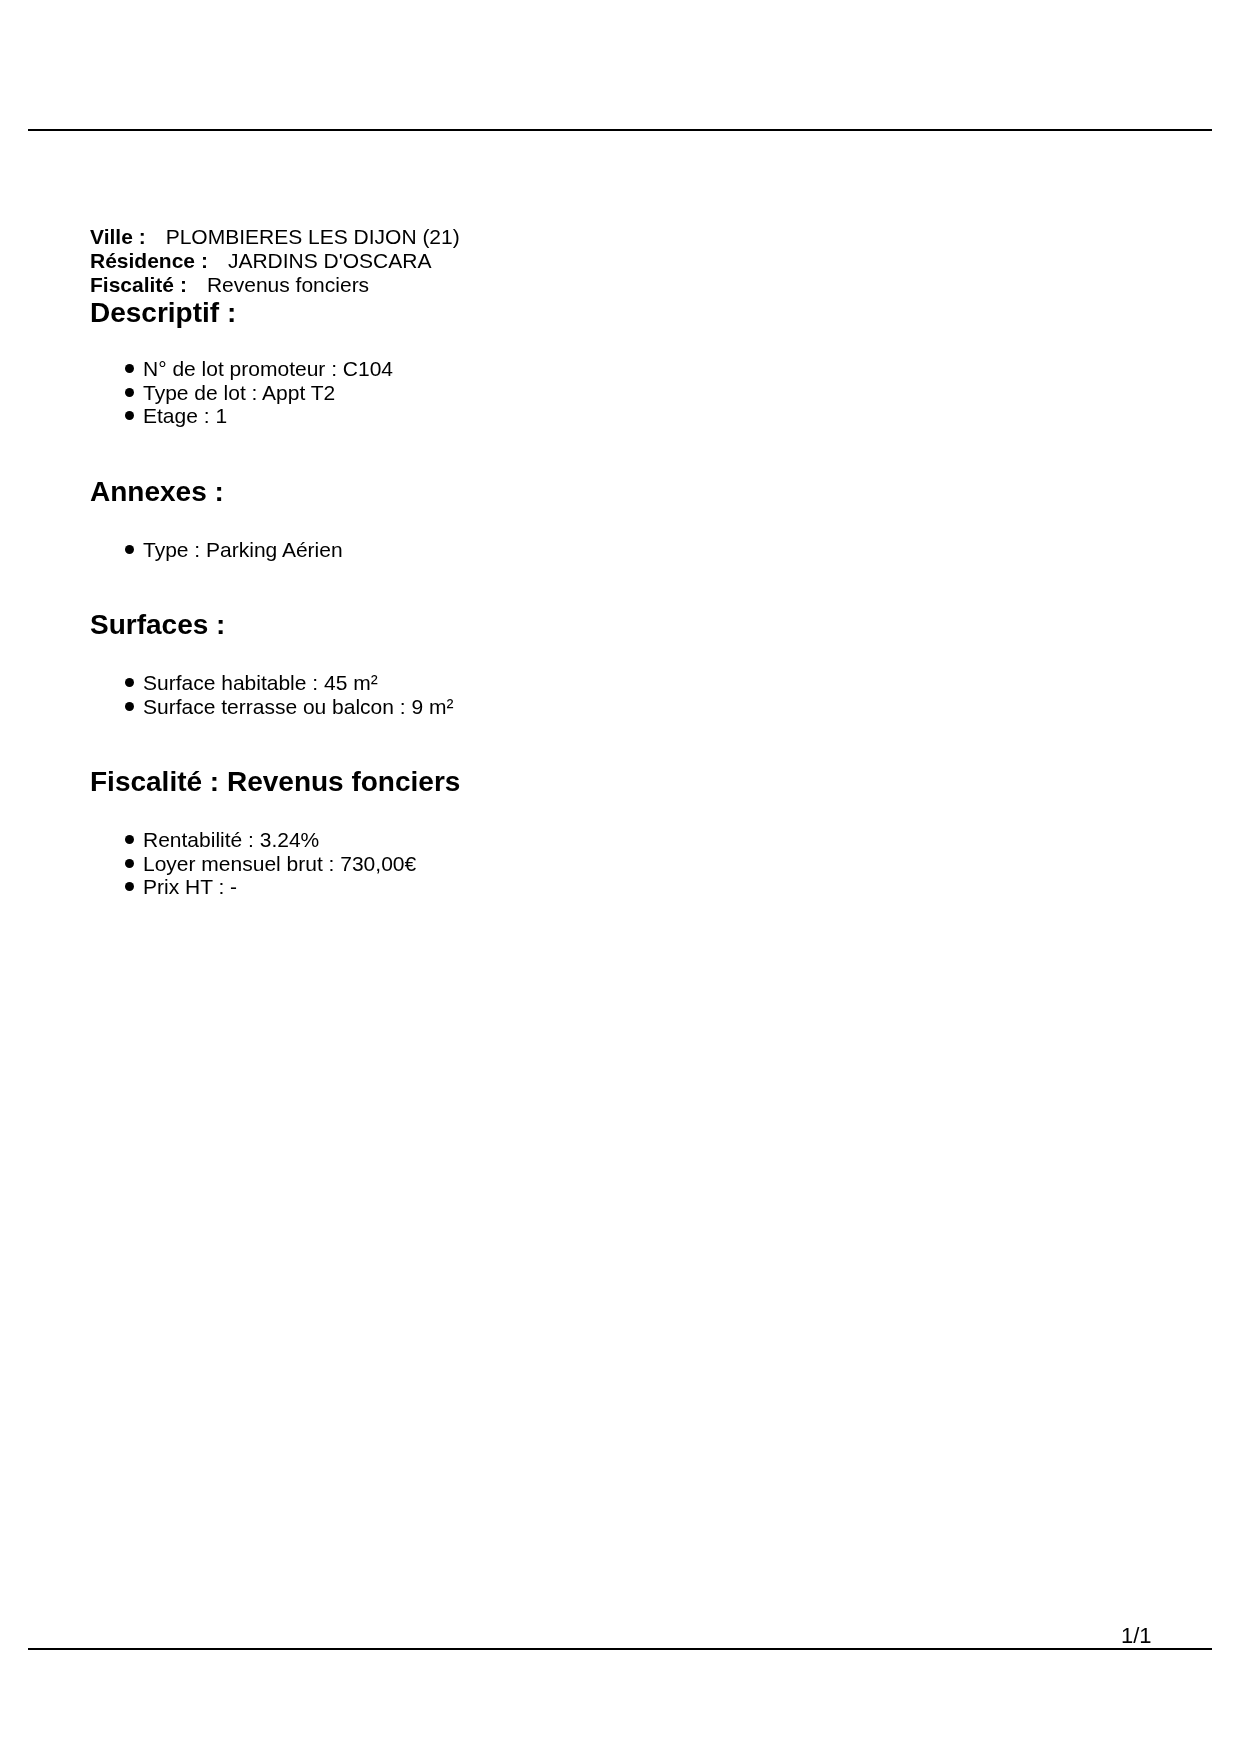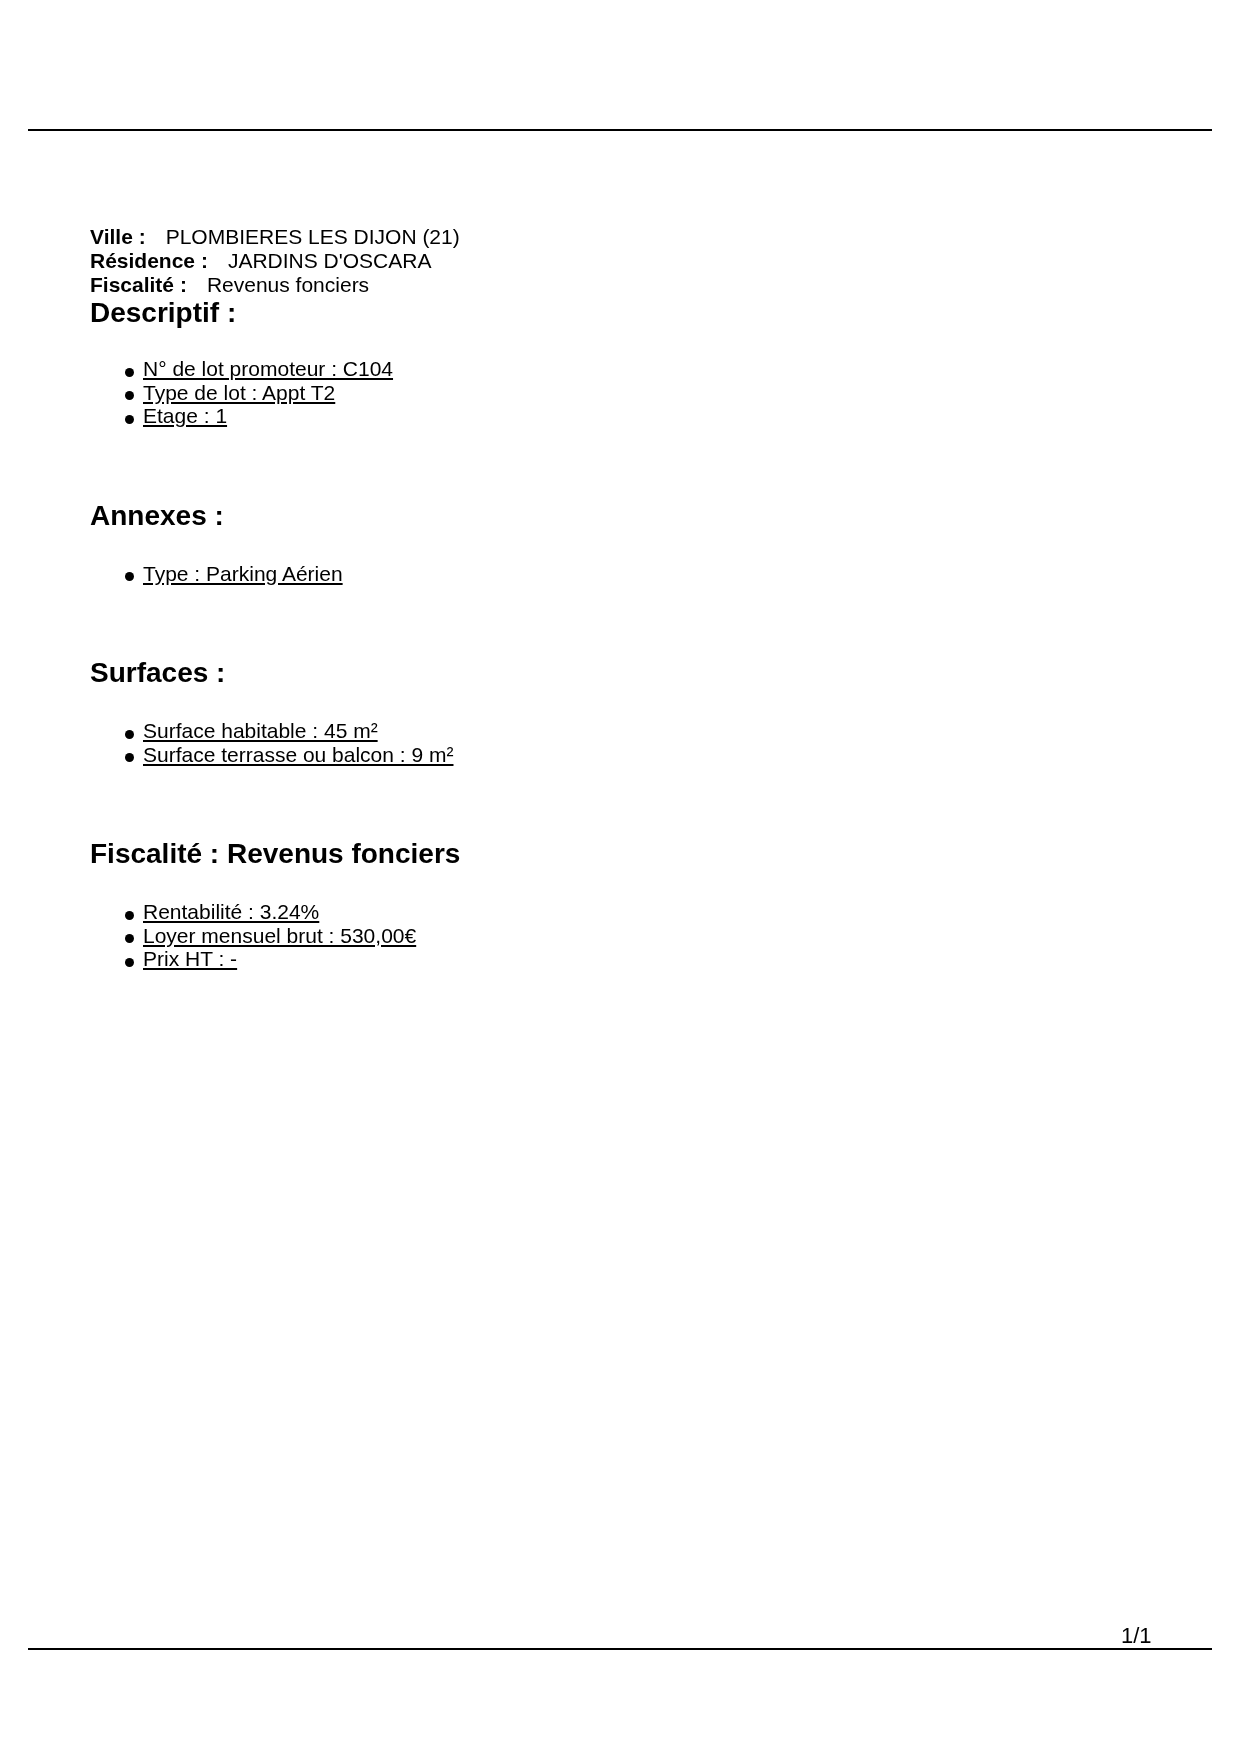--- a/index.html
+++ b/index.html
@@ -38,34 +38,33 @@
   .header-value { margin-left: 20px; }
 
   h2.section-title {
     margin: 0;
     padding: 0;
     font-size: 28px;
     line-height: 32px;
     font-weight: bold;
   }
   h2.first { }
-  h2.next { margin-top: 72px; }
+  h2.next { margin-top: 48px; }
 
   ul.bullet-list {
     list-style: none;
     margin: 30px 0 0 0;
     padding: 0 0 0 35px;
   }
   ul.bullet-list.first-list { margin-top: 28px; }
   ul.bullet-list li {
     font-size: 21px;
     line-height: 23.5px;
     display: flex;
-    align-items: center;
-    text-decoration: underline;
+    align-items: flex-start;
   }
   .bullet-dot {
     flex: 0 0 auto;
     width: 9px;
     height: 9px;
     border-radius: 50%;
     background: #000000;
     margin: 7px 9px 0 0;
   }
 
@@ -140,21 +139,21 @@
 
   <section>
     <h2 class="section-title next">Fiscalité : Revenus fonciers</h2>
     <ul class="bullet-list">
       <li>
           <span class="bullet-dot"></span>
           <span>Rentabilité : 3.24%</span>
         </li>
       <li>
           <span class="bullet-dot"></span>
-          <span>Loyer mensuel brut : 530,00€</span>
+          <span>Loyer mensuel brut : 730,00€</span>
         </li>
       <li>
           <span class="bullet-dot"></span>
           <span>Prix HT : -</span>
         </li>
     </ul>
   </section>
 
 </div>
 

